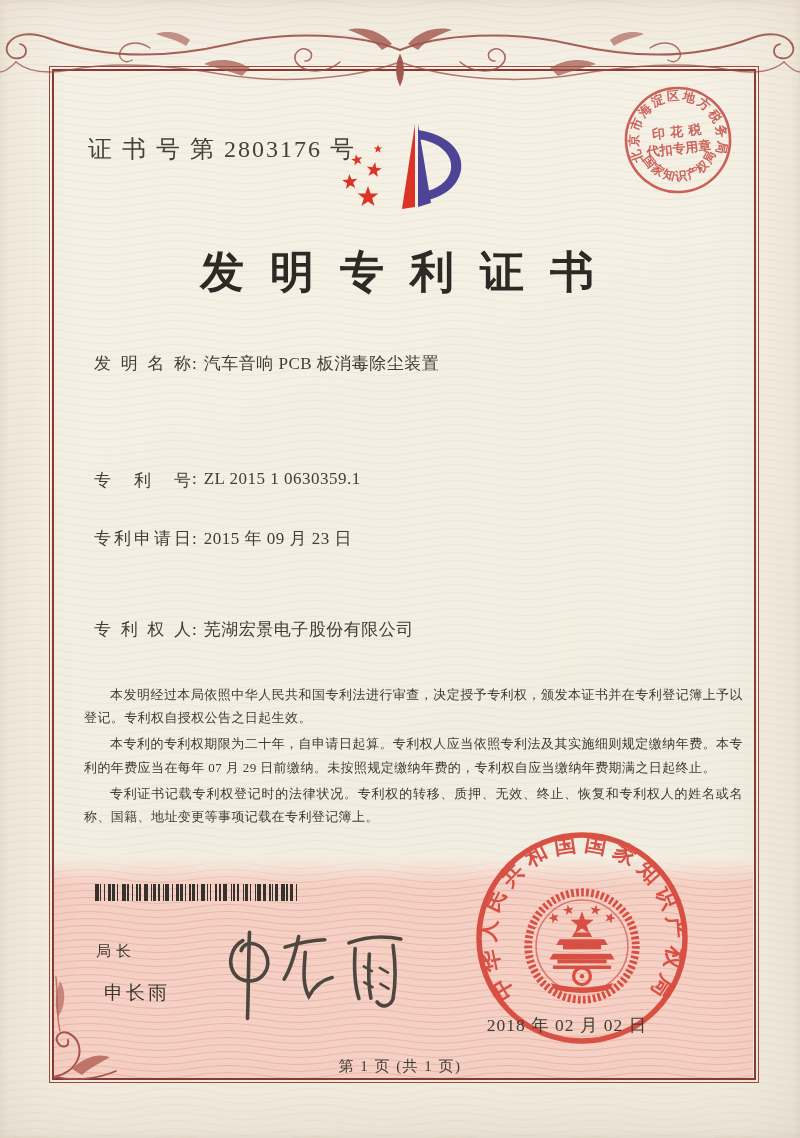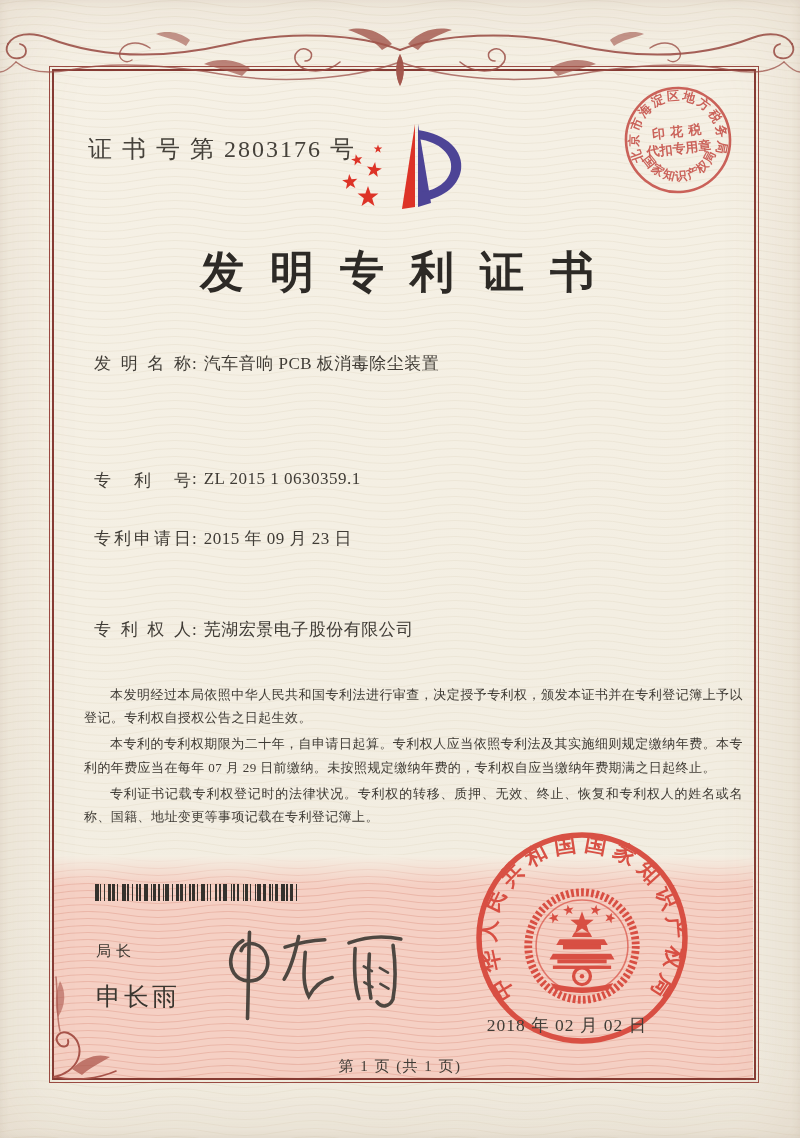--- a/index.html
+++ b/index.html
@@ -29,21 +29,21 @@
   .fcolon{display:inline-block;margin:0 7px 0 1px;}
   .fvalue{letter-spacing:.5px;}
   .paras{position:absolute;left:84px;top:683px;width:659px;z-index:10;}
   .paras p{margin:0 0 3px 0;font-size:13px;line-height:23.2px;text-align:justify;
     text-indent:2em;letter-spacing:.4px;color:#3f3b35;}
   .barcode{position:absolute;left:95px;top:884px;width:206px;height:17px;z-index:10;
     display:flex;overflow:hidden;}
   .barcode i{display:block;height:100%;background:#35322d;flex:none;}
   .sig-title{position:absolute;left:96px;top:942px;z-index:10;font-size:15px;letter-spacing:5px;
     font-family:Liberation Serif, serif;color:#3a362f;}
-  .sig-name{position:absolute;left:96px;top:980px;z-index:10;font-size:25px;letter-spacing:3px;
+  .sig-name{position:absolute;left:104px;top:980px;z-index:10;font-size:19px;letter-spacing:3px;
     font-family:"Liberation Sans","DejaVu Sans",sans-serif;color:#3a362f;}
   .signature{position:absolute;left:222px;top:926px;z-index:11;}
   .seal{position:absolute;left:472px;top:828px;z-index:12;}
   .seal-date{position:absolute;left:457px;top:1013px;width:220px;z-index:13;text-align:center;
     font-size:17.5px;letter-spacing:1px;color:#403d37;}
   .footer{position:absolute;left:0;right:0;top:1057px;z-index:10;text-align:center;
     font-size:15px;letter-spacing:1.5px;color:#413d37;}
 </style>
 </head>
 <body>

